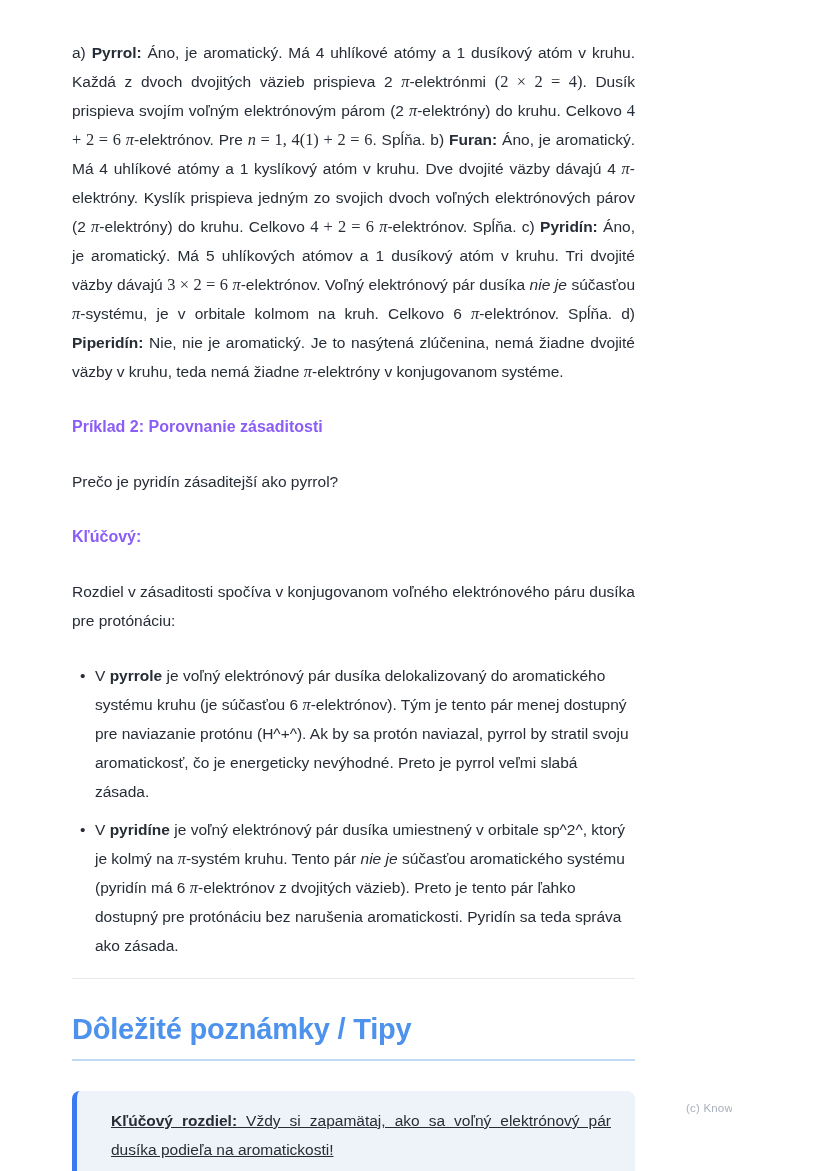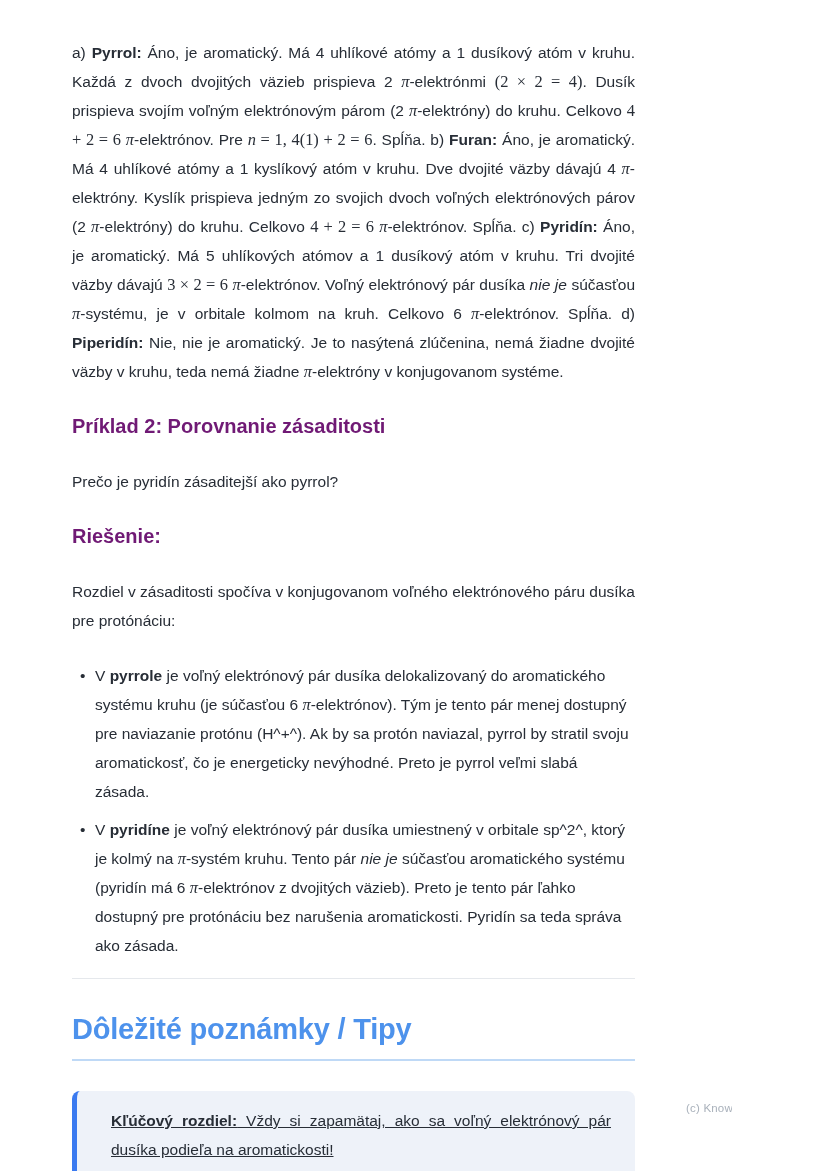--- a/index.html
+++ b/index.html
@@ -7,21 +7,21 @@
     position:relative; width:732px; height:1171px; overflow:hidden;
     background:#ffffff; color:#272d36;
     font-family:"Liberation Sans", sans-serif;
   }
   .content {
     position:absolute; left:72px; top:38px; width:563px;
     font-size:15.5px; line-height:29px;
   }
   .content p { margin:0 0 26px; }
   .justify { text-align:justify; }
-  h3.sub { font-size:20px; line-height:29px; font-weight:700; margin:0 0 26px; color:#701a75; }
+  h3.sub { font-size:16px; line-height:29px; font-weight:700; margin:0 0 26px; color:#8b5cf6; }
   ul.main-list { list-style:none; margin:0 0 18px; padding:0 0 0 23px; }
   ul.main-list > li { position:relative; margin:0 0 9px; }
   ul.main-list > li::before, ul.callout-list > li::before {
     content:"•"; position:absolute; left:-15px; top:0; color:#272d36;
   }
   hr.divider { border:none; border-top:1px solid #e5e8ec; margin:6px 0 0; }
   h1.notes {
     font-size:29px; line-height:34px; font-weight:700; color:#4d92ec;
     margin:33px 0 9px; padding:0 0 13px; border-bottom:2px solid #bfd9f6;
     letter-spacing:-0.2px;
@@ -62,21 +62,21 @@
 <div class="page">
 
   <main class="content">
 
     <p class="justify"><span>a) </span><span class="b">Pyrrol:</span><span> Áno, je aromatický. Má 4 uhlíkové atómy a 1 dusíkový atóm v kruhu. Každá z dvoch dvojitých väzieb prispieva 2 </span><span class="mi">π</span><span>-elektrónmi </span><span class="m">(2 × 2 = 4)</span><span>. Dusík prispieva svojím voľným elektrónovým párom (2 </span><span class="mi">π</span><span>-elektróny) do kruhu. Celkovo </span><span class="m">4 + 2 = 6</span><span> </span><span class="mi">π</span><span>-elektrónov. Pre </span><span class="mi">n</span><span class="m"> = 1, 4(1) + 2 = 6</span><span>. Spĺňa. b) </span><span class="b">Furan:</span><span> Áno, je aromatický. Má 4 uhlíkové atómy a 1 kyslíkový atóm v kruhu. Dve dvojité väzby dávajú 4 </span><span class="mi">π</span><span>-elektróny. Kyslík prispieva jedným zo svojich dvoch voľných elektrónových párov (2 </span><span class="mi">π</span><span>-elektróny) do kruhu. Celkovo </span><span class="m">4 + 2 = 6</span><span> </span><span class="mi">π</span><span>-elektrónov. Spĺňa. c) </span><span class="b">Pyridín:</span><span> Áno, je aromatický. Má 5 uhlíkových atómov a 1 dusíkový atóm v kruhu. Tri dvojité väzby dávajú </span><span class="m">3 × 2 = 6</span><span> </span><span class="mi">π</span><span>-elektrónov. Voľný elektrónový pár dusíka </span><span class="i">nie je</span><span> súčasťou </span><span class="mi">π</span><span>-systému, je v orbitale kolmom na kruh. Celkovo 6 </span><span class="mi">π</span><span>-elektrónov. Spĺňa. d) </span><span class="b">Piperidín:</span><span> Nie, nie je aromatický. Je to nasýtená zlúčenina, nemá žiadne dvojité väzby v kruhu, teda nemá žiadne </span><span class="mi">π</span><span>-elektróny v konjugovanom systéme.</span></p>
 
     <h3 class="sub">Príklad 2: Porovnanie zásaditosti</h3>
 
     <p>Prečo je pyridín zásaditejší ako pyrrol?</p>
 
-    <h3 class="sub">Riešenie:</h3>
+    <h3 class="sub">Kľúčový:</h3>
 
     <p class="justify">Rozdiel v zásaditosti spočíva v konjugovanom voľného elektrónového páru dusíka pre protónáciu:</p>
 
     <ul class="main-list">
       <li><span>V </span><span class="b">pyrrole</span><span> je voľný elektrónový pár dusíka delokalizovaný do aromatického systému kruhu (je súčasťou 6 </span><span class="mi">π</span><span>-elektrónov). Tým je tento pár menej dostupný pre naviazanie protónu (H^+^). Ak by sa protón naviazal, pyrrol by stratil svoju aromatickosť, čo je energeticky nevýhodné. Preto je pyrrol veľmi slabá zásada.</span></li>
       <li><span>V </span><span class="b">pyridíne</span><span> je voľný elektrónový pár dusíka umiestnený v orbitale sp^2^, ktorý je kolmý na </span><span class="mi">π</span><span>-systém kruhu. Tento pár </span><span class="i">nie je</span><span> súčasťou aromatického systému (pyridín má 6 </span><span class="mi">π</span><span>-elektrónov z dvojitých väzieb). Preto je tento pár ľahko dostupný pre protónáciu bez narušenia aromatickosti. Pyridín sa teda správa ako zásada.</span></li>
     </ul>
 
     <hr class="divider">
 

